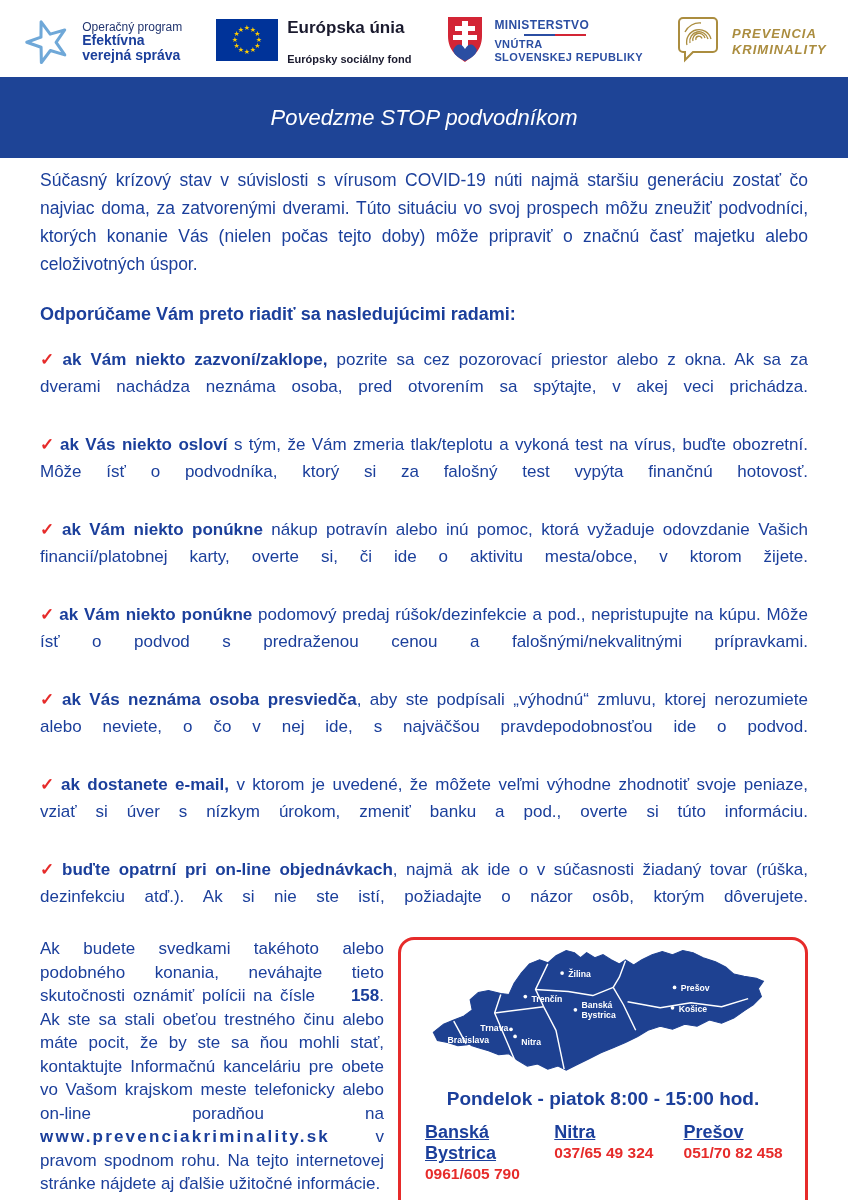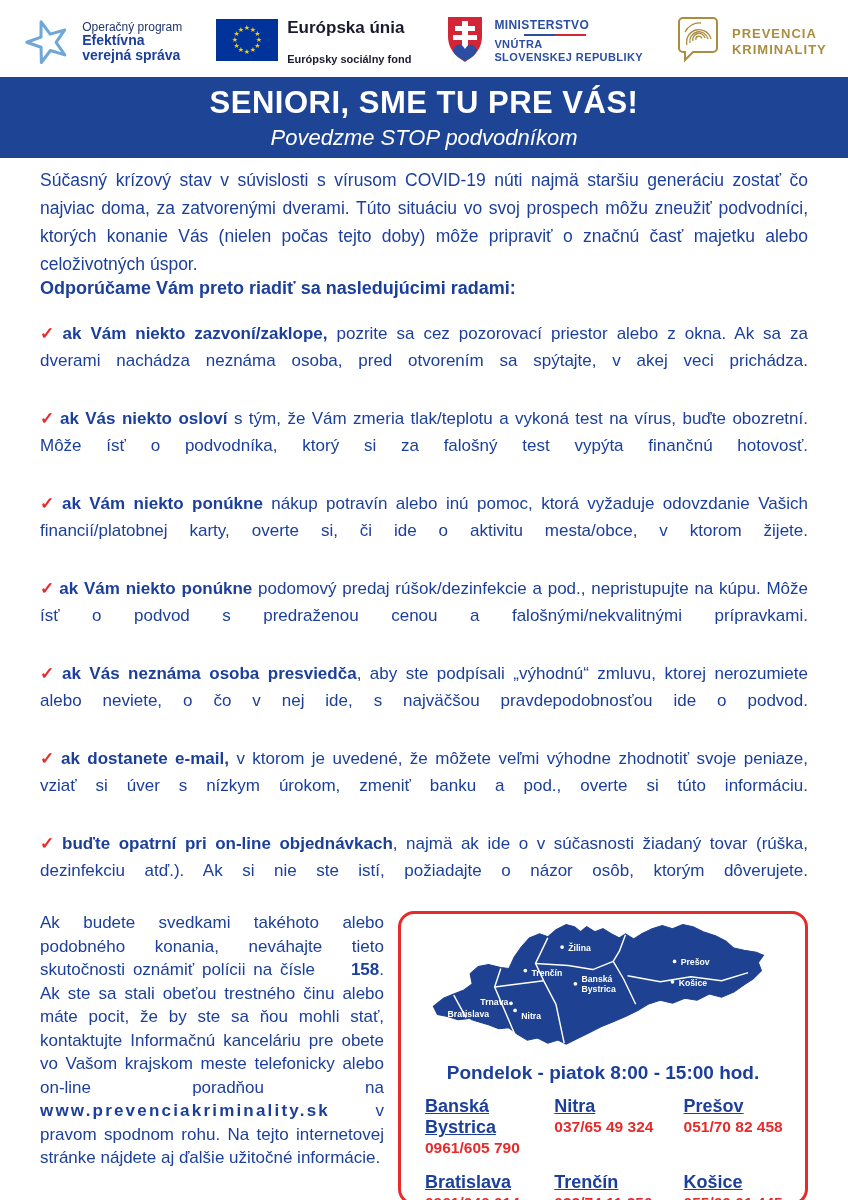--- a/index.html
+++ b/index.html
@@ -13,33 +13,33 @@
   .oplogo-text { line-height:1.05; }
   .oplogo-text .small { font-size:12px; color:#22356f; }
   .oplogo-text .big { font-size:14px; font-weight:bold; color:#1b3f9b; }
   .eu-text .t1 { font-size:17px; font-weight:bold; color:#1a1a2e; }
   .eu-text .t2 { font-size:11px; font-weight:bold; color:#1a1a2e; margin-top:15px; }
   .min-text { line-height:1.15; }
   .min-text .m1 { font-size:12px; font-weight:bold; color:#2b4ea2; letter-spacing:.4px; }
   .min-underline { height:2px; width:92px; margin:1px 0 2px 0;
       background:linear-gradient(90deg,#ffffff 0%,#ffffff 33%,#2b4ea2 33%,#2b4ea2 66%,#d32535 66%,#d32535 100%); }
   .min-text .m2 { font-size:11px; font-weight:bold; color:#2b4ea2; letter-spacing:.4px; }
-  .prev-text { line-height:1.2; }
+  .prev-text { line-height:1.2;font-style:italic; }
   .prev-text .p1 { font-size:13px; font-weight:bold; color:#ab8d3f; letter-spacing:1px; }
 
   
   .banner { height:81px; background:#1e4496; color:#fff; text-align:center;
             display:flex; flex-direction:column; justify-content:center; gap:4px; }
   .banner .title { font-size:31px; font-weight:bold; letter-spacing:.5px; }
   .banner .subtitle { font-size:22px; font-weight:normal;font-style:italic; }
 
   
   .main { padding:0 40px; color:#1b3f9b; }
   .intro { margin-top:8px; font-size:17.5px; line-height:28px; text-align:justify; }
-  .advice-heading { font-size:18px; font-weight:bold; }
+  .advice-heading { margin-top:26px; font-size:18px; font-weight:bold; }
   .advice-list { margin-top:21px; }
   .advice-item { font-size:17px; line-height:27px; text-align:justify; text-align-last:justify; margin-bottom:31px; }
   .check { color:#e62b2a; font-weight:bold; padding-right:4px; }
   .advice-item b { font-weight:bold; }
 
   
   .bottom { display:flex; gap:14px; margin-top:-4px; }
   .report { width:356px; font-size:17px; line-height:23.5px; text-align:justify; }
   .report .b158 { font-weight:bold;margin-left:28px; }
   .report .url { font-weight:bold; letter-spacing:2.2px; white-space:nowrap; }
@@ -133,21 +133,20 @@
         </svg>
       </span>
       <span class="prev-text">
         <div class="p1">PREVENCIA</div>
         <div class="p1">KRIMINALITY</div>
       </span>
     </div>
   </div>
 
   <div class="banner">
-    <div class="title">SENIORI, SME TU PRE VÁS!</div>
     <div class="subtitle">Povedzme STOP podvodníkom</div>
   </div>
 
   <div class="main">
 
     <p class="intro">Súčasný krízový stav v súvislosti s vírusom COVID-19 núti najmä staršiu generáciu zostať čo najviac doma, za zatvorenými dverami. Túto situáciu vo svoj prospech môžu zneužiť podvodníci, ktorých konanie Vás (nielen počas tejto doby) môže pripraviť o značnú časť majetku alebo celoživotných úspor.</p>
 
     <div class="advice-heading">Odporúčame Vám preto riadiť sa nasledujúcimi radami:</div>
 
     <div class="advice-list">

